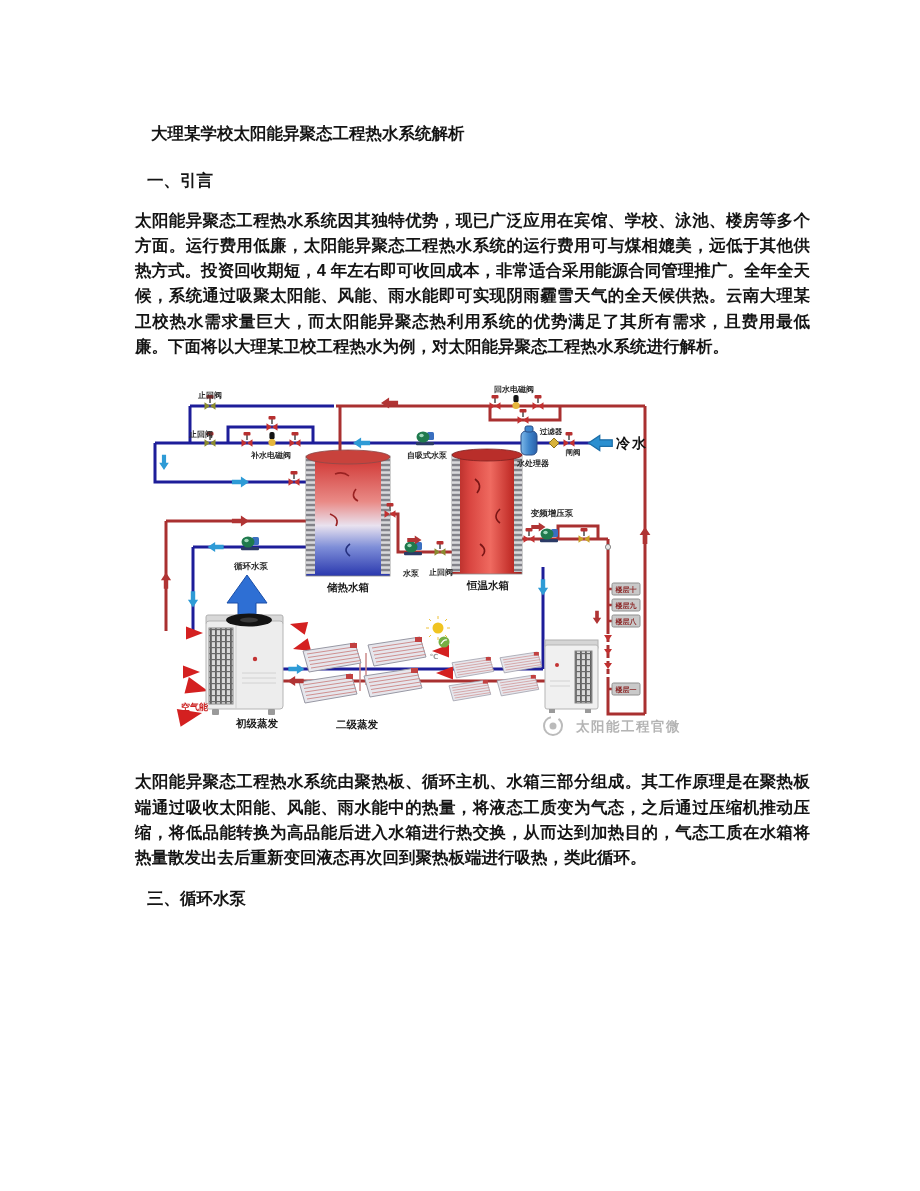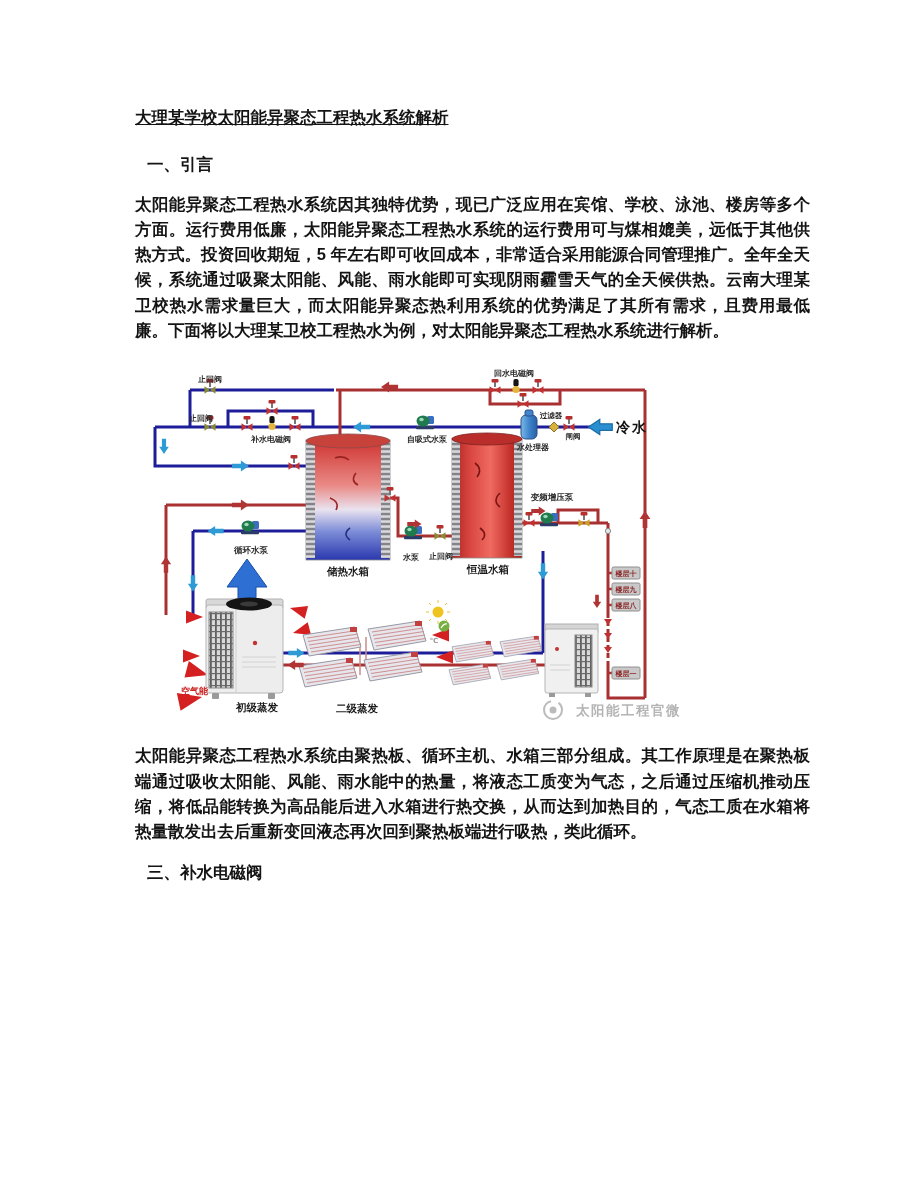--- a/index.html
+++ b/index.html
@@ -1,35 +1,35 @@
 <!DOCTYPE html>
 <html><head>
 <meta charset="utf-8">
 <style>
   html,body{margin:0;padding:0;background:#ffffff;}
   body{width:920px;height:1191px;overflow:hidden;
        font-family:"Liberation Sans","DejaVu Sans",sans-serif;color:#141414;}
   main{padding:105px 110px 0 135px;}
   .t{font-size:16.5px;line-height:25.3px;font-weight:700;margin:0;}
-  h1.t{margin:0;text-decoration:underline;}
+  h1.t{margin:16px;}
   h2.t{margin:22px 0 0 12px;}
   p.t{margin:14px 0 0 0;text-align:justify;}
-  p#p2{margin-top:12px;}
+  p#p2{margin-top:22px;}
   h2#h3{margin-top:15px;}
   figure{margin:13px 0 0 5px;width:660px;height:375px;}
   svg{font-family:"Liberation Sans","DejaVu Sans",sans-serif;font-weight:700;}
   svg text{user-select:none;}
 </style>
 </head>
 <body>
 
 <main>
   <h1 class="t">大理某学校太阳能异聚态工程热水系统解析</h1>
   <h2 class="t">一、引言</h2>
-  <p class="t">太阳能异聚态工程热水系统因其独特优势，现已广泛应用在宾馆、学校、泳池、楼房等多个方面。运行费用低廉，太阳能异聚态工程热水系统的运行费用可与煤相媲美，远低于其他供热方式。投资回收期短，5 年左右即可收回成本，非常适合采用能源合同管理推广。全年全天候，系统通过吸聚太阳能、风能、雨水能即可实现阴雨霾雪天气的全天候供热。云南大理某卫校热水需求量巨大，而太阳能异聚态热利用系统的优势满足了其所有需求，且费用最低廉。下面将以大理某卫校工程热水为例，对太阳能异聚态工程热水系统进行解析。</p>
+  <p class="t">太阳能异聚态工程热水系统因其独特优势，现已广泛应用在宾馆、学校、泳池、楼房等多个方面。运行费用低廉，太阳能异聚态工程热水系统的运行费用可与煤相媲美，远低于其他供热方式。投资回收期短，4 年左右即可收回成本，非常适合采用能源合同管理推广。全年全天候，系统通过吸聚太阳能、风能、雨水能即可实现阴雨霾雪天气的全天候供热。云南大理某卫校热水需求量巨大，而太阳能异聚态热利用系统的优势满足了其所有需求，且费用最低廉。下面将以大理某卫校工程热水为例，对太阳能异聚态工程热水系统进行解析。</p>
 
   <figure>
   <svg viewBox="140 403 660 375" width="660" height="375">
     <defs>
       <linearGradient id="gTankL" x1="0" y1="0" x2="0" y2="1">
         <stop offset="0%" stop-color="#cf3330"></stop>
             <stop offset="38%" stop-color="#e98a86"></stop>
         <stop offset="58%" stop-color="#e9e2ef"></stop>
             <stop offset="76%" stop-color="#7e8ed8"></stop>
         <stop offset="100%" stop-color="#2a38ae"></stop>
@@ -298,14 +298,14 @@
 
     <g opacity="0.85">
       <circle cx="553" cy="757" r="9" fill="none" stroke="#b0b0b0" stroke-width="2" stroke-dasharray="40 8"></circle>
       <circle cx="553" cy="757" r="3.5" fill="#b0b0b0"></circle>
       <text x="576" y="762" font-size="13.5" fill="#a8a8a8" letter-spacing="1.5">太阳能工程官微</text>
     </g>
   </svg>
   </figure>
 
   <p class="t" id="p2">太阳能异聚态工程热水系统由聚热板、循环主机、水箱三部分组成。其工作原理是在聚热板端通过吸收太阳能、风能、雨水能中的热量，将液态工质变为气态，之后通过压缩机推动压缩，将低品能转换为高品能后进入水箱进行热交换，从而达到加热目的，气态工质在水箱将热量散发出去后重新变回液态再次回到聚热板端进行吸热，类此循环。</p>
-  <h2 class="t" id="h3">三、补水电磁阀</h2>
+  <h2 class="t" id="h3">三、循环水泵</h2>
 </main>
 
 </body></html>

